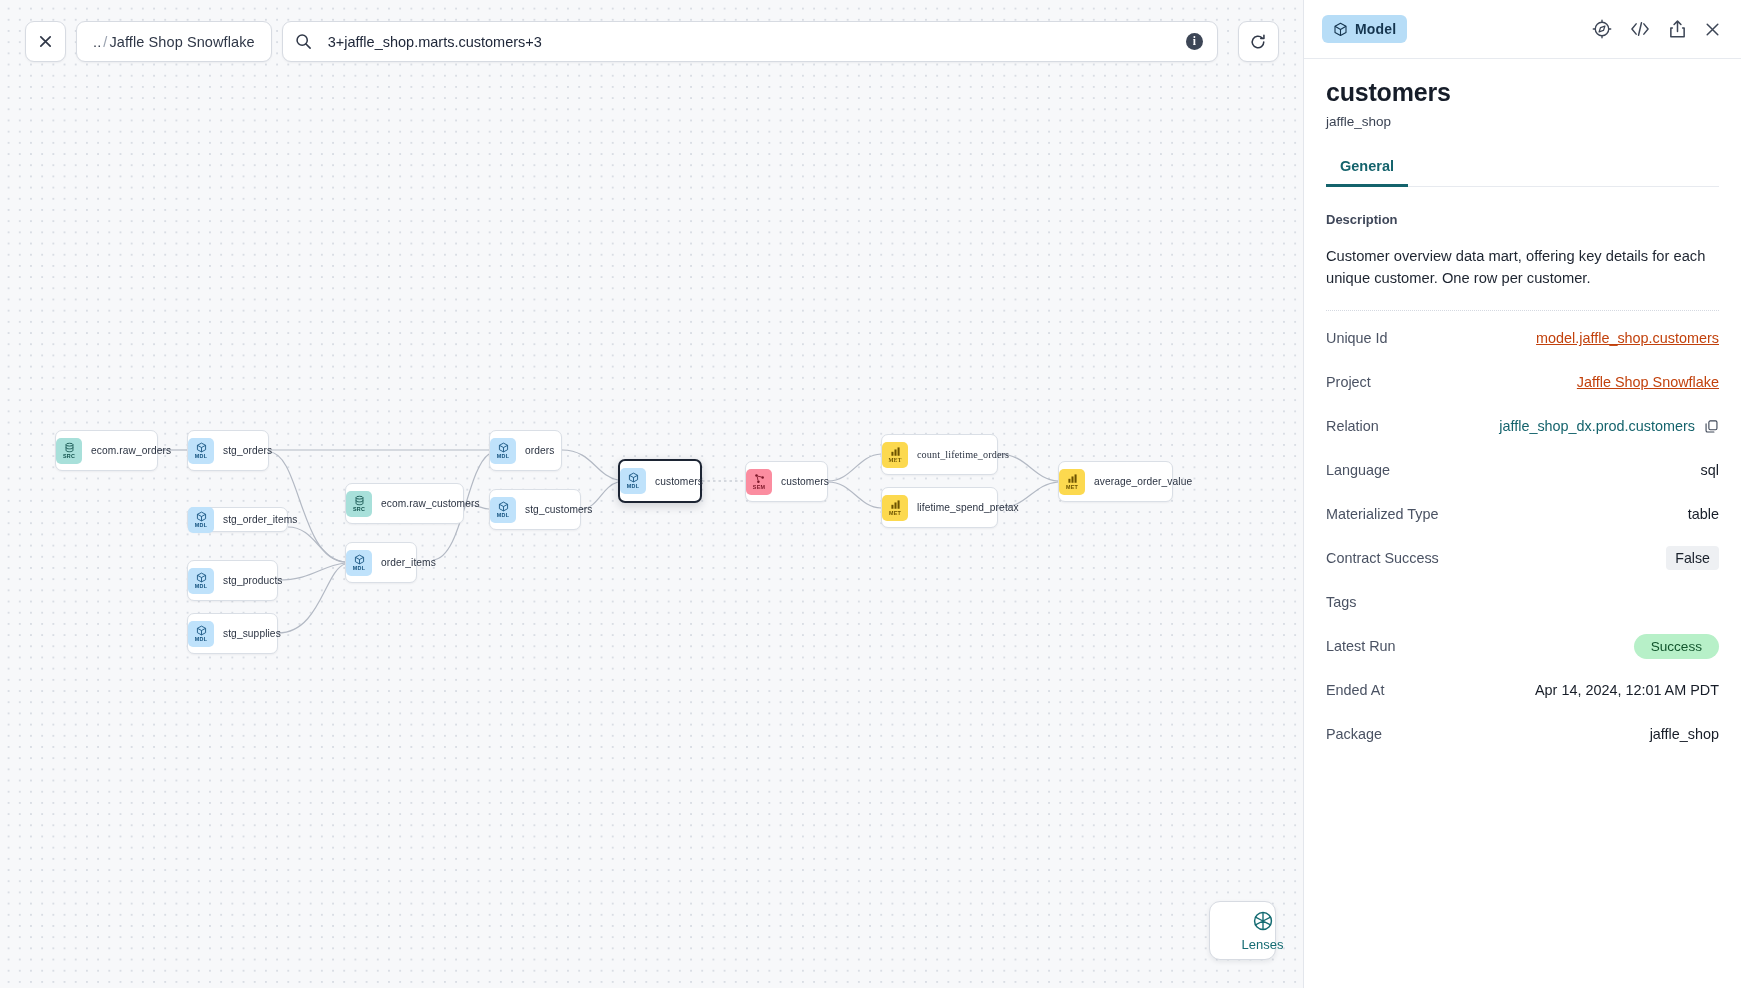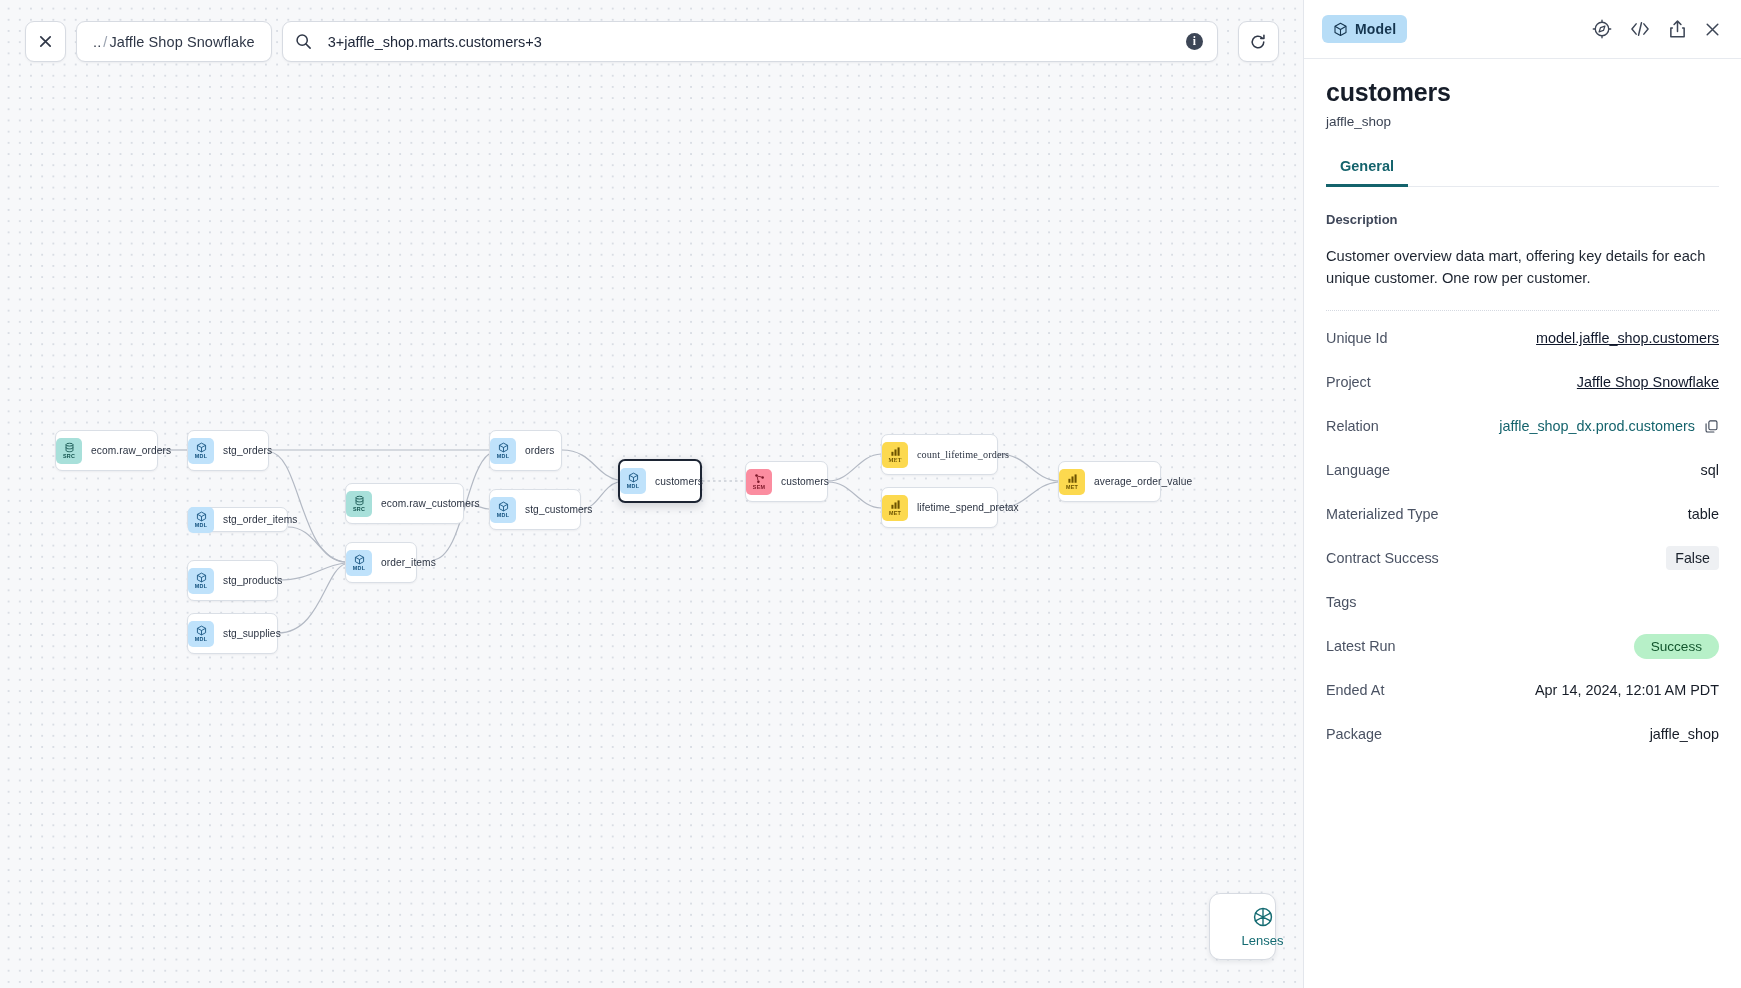--- a/index.html
+++ b/index.html
@@ -71,21 +71,21 @@
   .node-badge .tag { font-size: 5.4px; font-weight: bold; letter-spacing: .2px; margin-top: 1px; }
   .badge-src { background: #a8e0da; color: #0f4f4a; }
   .badge-mdl { background: #bfe2fb; color: #11507d; }
   .badge-sem { background: #fb8da0; color: #7a1526; }
   .badge-met { background: #fcd94f; color: #6b5200; }
   .node-label { font-size: 10.2px; color: #2b3342; white-space: nowrap; letter-spacing: .1px; }
 
   
   .lenses {
     position: absolute; right: 27px; bottom: 28px;
-    width: 67px; height: 67px; background: #fff; border: 1px solid #d7dbe2; border-radius: 11px;
+    width: 67px; height: 59px; background: #fff; border: 1px solid #d7dbe2; border-radius: 11px;
     display: flex; flex-direction: column; align-items: center; justify-content: center; gap: 5px;
     box-shadow: 0 2px 5px rgba(16,24,40,.08); z-index: 20; padding-left: 40px;
   }
   .lenses-label { font-size: 13px; color: #146b72; }
 
   
   .panel { width: 438px; height: 988px; background: #fff; border-left: 1px solid #e3e6ec; display: flex; flex-direction: column; flex: 0 0 auto; }
   .panel-top {
     height: 59px; display: flex; align-items: center; justify-content: space-between;
     padding: 0 20px 0 18px; border-bottom: 1px solid #e7eaef;
@@ -99,21 +99,21 @@
   .panel-title { font-size: 25px; font-weight: bold; color: #161d29; letter-spacing: -.2px; }
   .panel-sub { font-size: 13.5px; color: #3b4353; margin-top: 7px; }
   .tabs { margin-top: 29px; border-bottom: 1px solid #e7eaef; display: flex; }
   .tab { font-size: 14.5px; font-weight: bold; color: #14636c; padding: 0 14px 10px 14px; border-bottom: 3px solid #14636c; margin-bottom: -1px; }
   .sec-label { font-size: 13px; font-weight: bold; color: #3f4759; margin-top: 25px; }
   .desc { font-size: 14.7px; color: #1d2430; line-height: 1.52; margin-top: 18px; }
   .divider { border-top: 1px dotted #d5d9e1; margin-top: 20px; }
   .field { display: flex; align-items: center; justify-content: space-between; min-height: 33px; margin-top: 11px; gap: 12px; }
   .field-key { font-size: 14.4px; color: #4a5263; white-space: nowrap; }
   .field-val { font-size: 14.4px; color: #171d28; text-align: right; }
-  .field-val.link { color: #0f172a; text-decoration: underline; text-align: center; }
+  .field-val.link { color: #c2410c; text-decoration: underline; text-align: center; }
   .field-val.teal { color: #14636c; }
   .val-wrap { display: flex; align-items: center; gap: 9px; justify-content: flex-end; }
   .pill-false { background: #eef0f3; color: #1a212c; border-radius: 4px; padding: 4px 9px; font-size: 14.2px; }
   .pill-success { background: #b7f0c8; color: #11552c; border-radius: 13px; padding: 5px 17px; font-size: 13.6px; }
   svg { display: block; }
 </style>
 </head>
 <body>
 
 <div id="app">
@@ -310,21 +310,21 @@
               <svg width="11" height="11" viewBox="0 0 14 14">
                 <rect x="1.8" y="7.4" width="2.6" height="5" fill="currentColor"></rect>
                 <rect x="5.7" y="4.4" width="2.6" height="8" fill="currentColor"></rect>
                 <rect x="9.6" y="1.8" width="2.6" height="10.6" fill="currentColor"></rect>
               </svg>
             </span>
             <span class="tag">MET</span>
           </div>
           <span class="node-label">lifetime_spend_pretax</span>
         </div>
-        <div class="node" style="left: 1058px; top: 461px; width: 103px; height: 41px;">
+        <div class="node" style="left: 1058px; top: 461px; width: 115px; height: 41px;">
           <div class="node-badge badge-met">
             <span class="gl">
               <svg width="11" height="11" viewBox="0 0 14 14">
                 <rect x="1.8" y="7.4" width="2.6" height="5" fill="currentColor"></rect>
                 <rect x="5.7" y="4.4" width="2.6" height="8" fill="currentColor"></rect>
                 <rect x="9.6" y="1.8" width="2.6" height="10.6" fill="currentColor"></rect>
               </svg>
             </span>
             <span class="tag">MET</span>
           </div>

